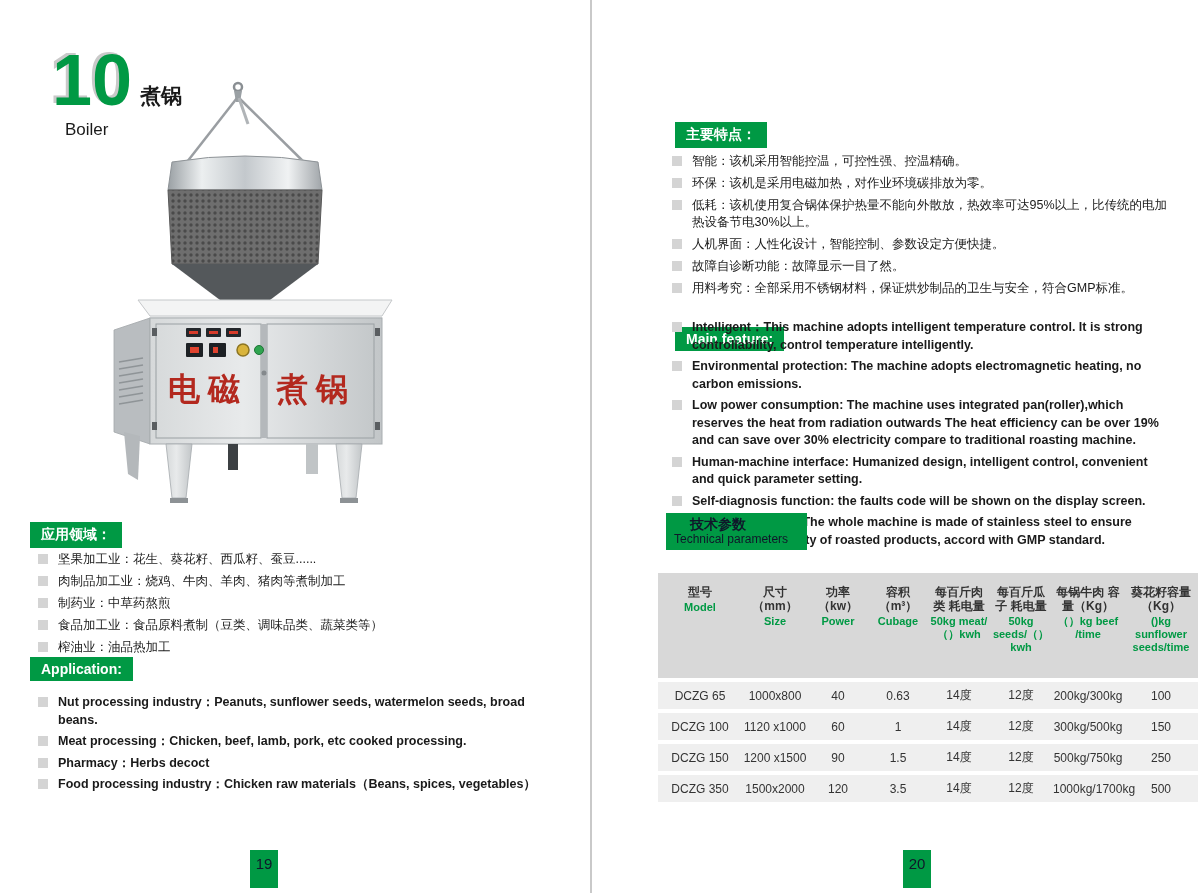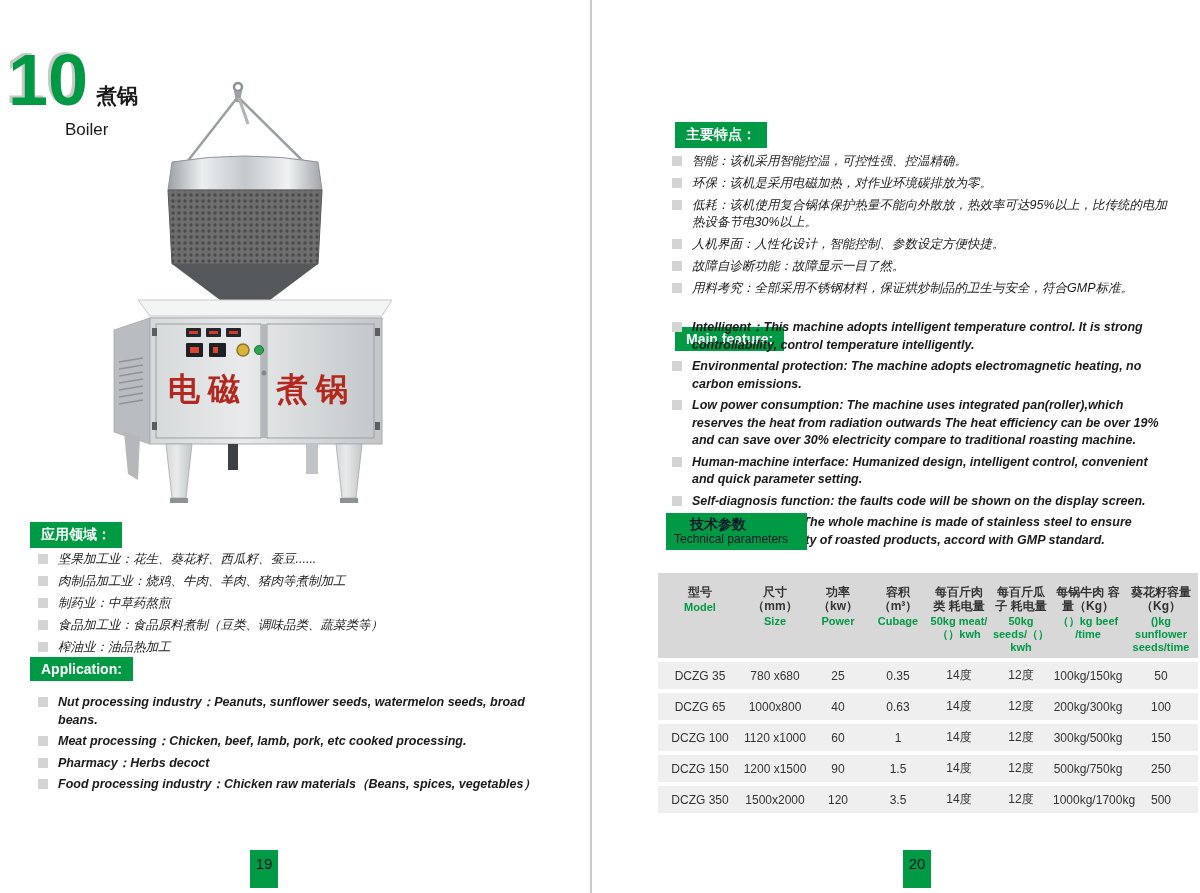--- a/index.html
+++ b/index.html
@@ -5,50 +5,50 @@
   * { box-sizing: border-box; margin: 0; padding: 0; }
   html,body { background:#fff; }
   body { font-family: "Liberation Sans", "DejaVu Sans", sans-serif; }
   .canvas { position: relative; width: 1200px; height: 893px; background:#fff; overflow:hidden; }
 
   .page-divider { position:absolute; left:590px; top:0; width:2px; height:893px; background:#c9c9c9; }
 
   
   .chapter { position:absolute; left:8px; top:48px; }
   .chapter-row { display:flex; align-items:flex-end; }
-  .chapter-num { font-size:72px; line-height:64px; font-weight:700; color:#009944; text-shadow:-3px -2px 0 #c9c9c9; }
+  .chapter-num { font-size:72px; line-height:64px; font-weight:700; color:#009944; text-shadow:-3px -2px 0 #c9c9c9;margin-left:44px; }
   .chapter-cn { font-size:21px; font-weight:700; color:#1a1a1a; margin-left:8px; margin-bottom:2px; }
   .chapter-en { font-size:17px; color:#1a1a1a; margin-left:57px; margin-top:8px; }
 
   
   .green-tag { position:absolute; background:#009944; color:#fff; font-weight:700; font-size:14px; padding:4px 11px 4px 11px; white-space:nowrap; }
   .tech-tag { position:absolute; left:666px; top:513px; width:141px; background:#009944; color:#0f172a; padding:3px 8px 4px; }
   .tech-tag .cn { font-size:14px; font-weight:700; padding-left:16px; line-height:16px; }
   .tech-tag .en { font-size:12px; line-height:14px; }
   .page-badge { position:absolute; top:850px; width:28px; height:38px; background:#009944; color:#0f172a; font-size:15px; text-align:center; padding-top:5px; }
 
   
-  .blist { position:absolute; list-style:none;font-style:italic; }
+  .blist { position:absolute; list-style:none; }
   .blist li { display:flex; margin-bottom:4px; }
   .bullet { flex:0 0 10px; width:10px; height:10px; background:#d4d4d4; margin-top:3px; margin-right:10px; }
   .li-text { font-size:12.5px; line-height:17px; color:#1a1a1a; }
   .blist.en .li-text { font-weight:700; line-height:17.5px; }
   .blist.cn li { margin-bottom:5px; }
 
   #features-cn-list { left:672px; top:153px; width:505px; }
   #features-en-list { left:672px; top:319px; width:498px; }
   #app-cn-list { left:38px; top:551px; width:500px; }
   #app-en-list { left:38px; top:694px; width:520px; }
 
   
   .product-photo { position:absolute; left:110px; top:78px; width:290px; height:430px; }
 
   
   .params-table { position:absolute; left:658px; top:569px; width:540px; border-collapse:separate; border-spacing:0 4px; table-layout:fixed; }
-  .params-table th { background:#d8d8d8; vertical-align:top; padding:12px 2px 4px; font-size:12px; font-weight:700; color:#333; height:68px;margin-left:16px; }
+  .params-table th { background:#d8d8d8; vertical-align:top; padding:12px 2px 24px; font-size:12px; font-weight:700; color:#333; height:68px;margin-left:16px; }
   .params-table .th-cn { line-height:14px; }
   .params-table .th-en { color:#009944; font-size:11px; line-height:13px; margin-top:2px; font-weight:700; }
   .params-table td { background:#efefef; text-align:center; font-size:12px; color:#333; height:27px; padding:0 1px; }
 </style>
 </head>
 <body>
 
 <div class="canvas">
 
   <div class="page-divider"></div>
@@ -335,30 +335,20 @@
           </th>
 
           <th>
             <div class="th-cn">葵花籽容量 （Kg）</div>
             <div class="th-en">()kg sunflower seeds/time</div>
           </th>
         </tr>
     </thead>
     <tbody>
 
-        <tr>
-          <td>DCZG 35</td>
-          <td>780 x680</td>
-          <td>25</td>
-          <td>0.35</td>
-          <td>14度</td>
-          <td>12度</td>
-          <td>100kg/150kg</td>
-          <td>50</td>
-        </tr>
 
         <tr>
           <td>DCZG 65</td>
           <td>1000x800</td>
           <td>40</td>
           <td>0.63</td>
           <td>14度</td>
           <td>12度</td>
           <td>200kg/300kg</td>
           <td>100</td>

